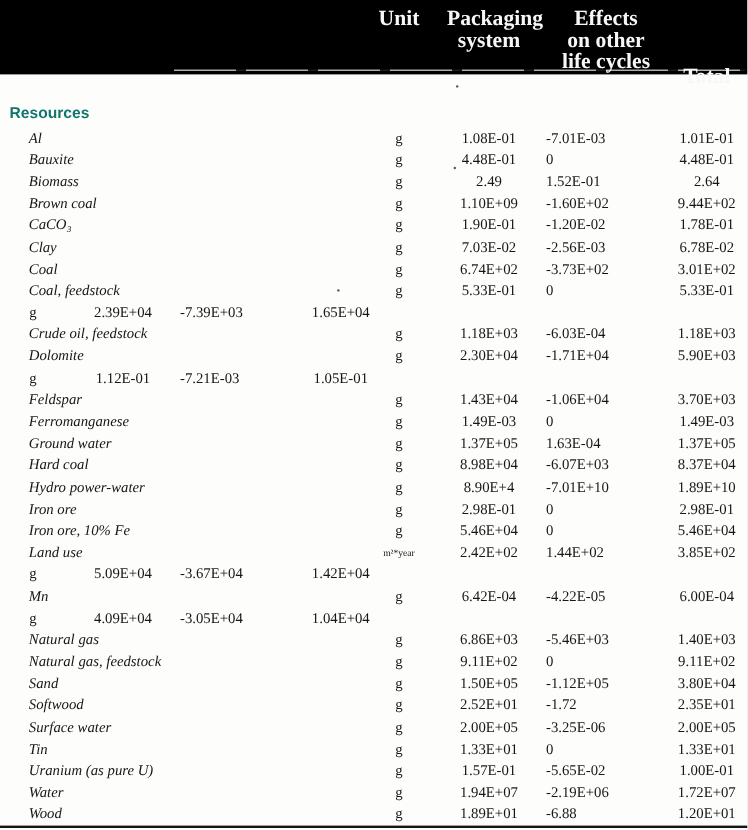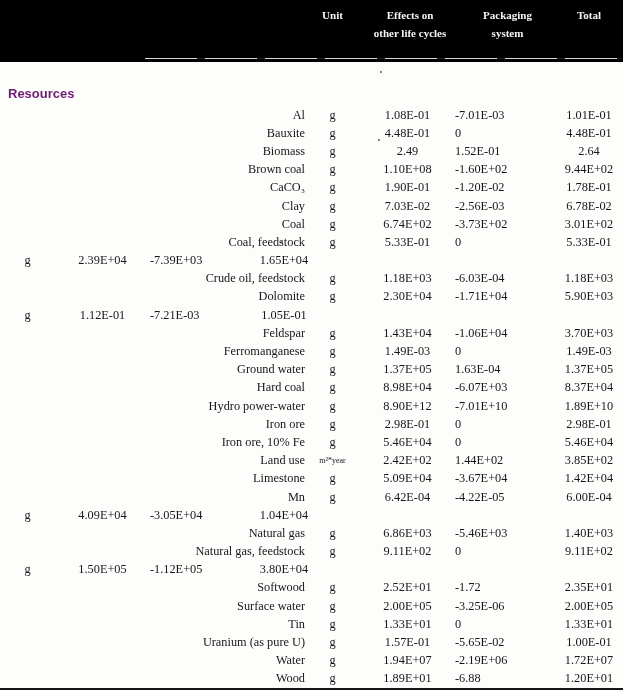--- a/index.html
+++ b/index.html
@@ -11,46 +11,46 @@
     font-family:"Liberation Serif","DejaVu Serif",serif;
     color:#161616;
   }
   
   .band{
     position:absolute;top:0;left:0;width:623px;height:62px;
     background:#000;
     display:flex;align-items:flex-start;
   }
   .band .hcell{
-    color:#f7f7f7;font-weight:bold;font-size:11px;line-height:18px;
+    color:#f7f7f7;font-weight:bold;font-size:18px;line-height:18px;
     padding-top:6px;text-align:center;box-sizing:border-box;
   }
   .hc-label{width:305px;}
   .hc-unit{width:55px;}
   .hc-pkg{width:95px;}
   .hc-eff{width:100px;}
-  .hc-tot{width:68px;}
+  .hc-tot{width:68px;margin-top:48px;}
   .hc-pkg .wrap{width:70px;margin:0 auto;}
   .hc-eff .wrap{width:74px;margin:0 auto;}
   .band-rule{
     position:absolute;left:145px;right:2px;top:58px;height:1px;
     background:repeating-linear-gradient(90deg,#fff 0 52px,rgba(255,255,255,.15) 52px 60px);
     opacity:.85;
   }
   
   .section-title{
     position:absolute;top:86px;left:8px;
     font-family:"Liberation Sans","DejaVu Sans",sans-serif;
-    font-weight:bold;font-size:13px;color:#701a75;
+    font-weight:bold;font-size:13px;color:#0f766e;
   }
   
   .tbody{position:absolute;top:106px;left:0;width:623px;}
   .row{display:flex;height:18.2px;align-items:center;}
   .cell{font-size:12.3px;box-sizing:border-box;white-space:nowrap;}
-  .c-label{width:305px;padding-left:8px;text-align:right;}
+  .c-label{width:305px;padding-left:24px;text-align:left;font-style:italic;}
   .c-unit{width:55px;text-align:center;}
   .c-pkg{width:95px;text-align:center;}
   .c-eff{width:100px;text-align:left;}
   .c-tot{width:68px;text-align:center;}
   .unit-small{font-size:8px;}
   
   .bottom-rule{position:absolute;left:0;top:688px;width:623px;height:2px;background:#151515;}
   .speck{position:absolute;width:2px;height:2px;background:#555;border-radius:50%;}
   .speck.s1{left:380px;top:71px;}
   .speck.s2{left:378px;top:139px;}
@@ -59,25 +59,25 @@
 </head>
 <body>
 
 <div class="page">
 
   <div class="band">
     <div class="hcell hc-label"></div>
     <div class="hcell hc-unit">
       <span>Unit</span>
     </div>
+    <div class="hcell hc-pkg">
+      <div class="wrap">Packaging system</div>
+    </div>
     <div class="hcell hc-eff">
       <div class="wrap">Effects on other life cycles</div>
-    </div>
-    <div class="hcell hc-pkg">
-      <div class="wrap">Packaging system</div>
     </div>
     <div class="hcell hc-tot">
       <span>Total</span>
     </div>
     <div class="band-rule"></div>
   </div>
 
   <div class="section-title">Resources</div>
 
   <div class="tbody">
@@ -101,21 +101,21 @@
     <div class="cell c-label">Biomass</div>
     <div class="cell c-unit">g</div>
     <div class="cell c-pkg">2.49</div>
     <div class="cell c-eff">1.52E-01</div>
     <div class="cell c-tot">2.64</div>
   </div>
 
   <div class="row">
     <div class="cell c-label">Brown coal</div>
     <div class="cell c-unit">g</div>
-    <div class="cell c-pkg">1.10E+08</div>
+    <div class="cell c-pkg">1.10E+09</div>
     <div class="cell c-eff">-1.60E+02</div>
     <div class="cell c-tot">9.44E+02</div>
   </div>
 
   <div class="row">
     <div class="cell c-label">CaCO₃</div>
     <div class="cell c-unit">g</div>
     <div class="cell c-pkg">1.90E-01</div>
     <div class="cell c-eff">-1.20E-02</div>
     <div class="cell c-tot">1.78E-01</div>
@@ -203,21 +203,21 @@
     <div class="cell c-label">Hard coal</div>
     <div class="cell c-unit">g</div>
     <div class="cell c-pkg">8.98E+04</div>
     <div class="cell c-eff">-6.07E+03</div>
     <div class="cell c-tot">8.37E+04</div>
   </div>
 
   <div class="row">
     <div class="cell c-label">Hydro power-water</div>
     <div class="cell c-unit">g</div>
-    <div class="cell c-pkg">8.90E+12</div>
+    <div class="cell c-pkg">8.90E+4</div>
     <div class="cell c-eff">-7.01E+10</div>
     <div class="cell c-tot">1.89E+10</div>
   </div>
 
   <div class="row">
     <div class="cell c-label">Iron ore</div>
     <div class="cell c-unit">g</div>
     <div class="cell c-pkg">2.98E-01</div>
     <div class="cell c-eff">0</div>
     <div class="cell c-tot">2.98E-01</div>
@@ -233,21 +233,20 @@
 
   <div class="row">
     <div class="cell c-label">Land use</div>
     <div class="cell c-unit unit-small">m²*year</div>
     <div class="cell c-pkg">2.42E+02</div>
     <div class="cell c-eff">1.44E+02</div>
     <div class="cell c-tot">3.85E+02</div>
   </div>
 
   <div class="row">
-    <div class="cell c-label">Limestone</div>
     <div class="cell c-unit">g</div>
     <div class="cell c-pkg">5.09E+04</div>
     <div class="cell c-eff">-3.67E+04</div>
     <div class="cell c-tot">1.42E+04</div>
   </div>
 
   <div class="row">
     <div class="cell c-label">Mn</div>
     <div class="cell c-unit">g</div>
     <div class="cell c-pkg">6.42E-04</div>
@@ -272,20 +271,21 @@
 
   <div class="row">
     <div class="cell c-label">Natural gas, feedstock</div>
     <div class="cell c-unit">g</div>
     <div class="cell c-pkg">9.11E+02</div>
     <div class="cell c-eff">0</div>
     <div class="cell c-tot">9.11E+02</div>
   </div>
 
   <div class="row">
+    <div class="cell c-label">Sand</div>
     <div class="cell c-unit">g</div>
     <div class="cell c-pkg">1.50E+05</div>
     <div class="cell c-eff">-1.12E+05</div>
     <div class="cell c-tot">3.80E+04</div>
   </div>
 
   <div class="row">
     <div class="cell c-label">Softwood</div>
     <div class="cell c-unit">g</div>
     <div class="cell c-pkg">2.52E+01</div>

